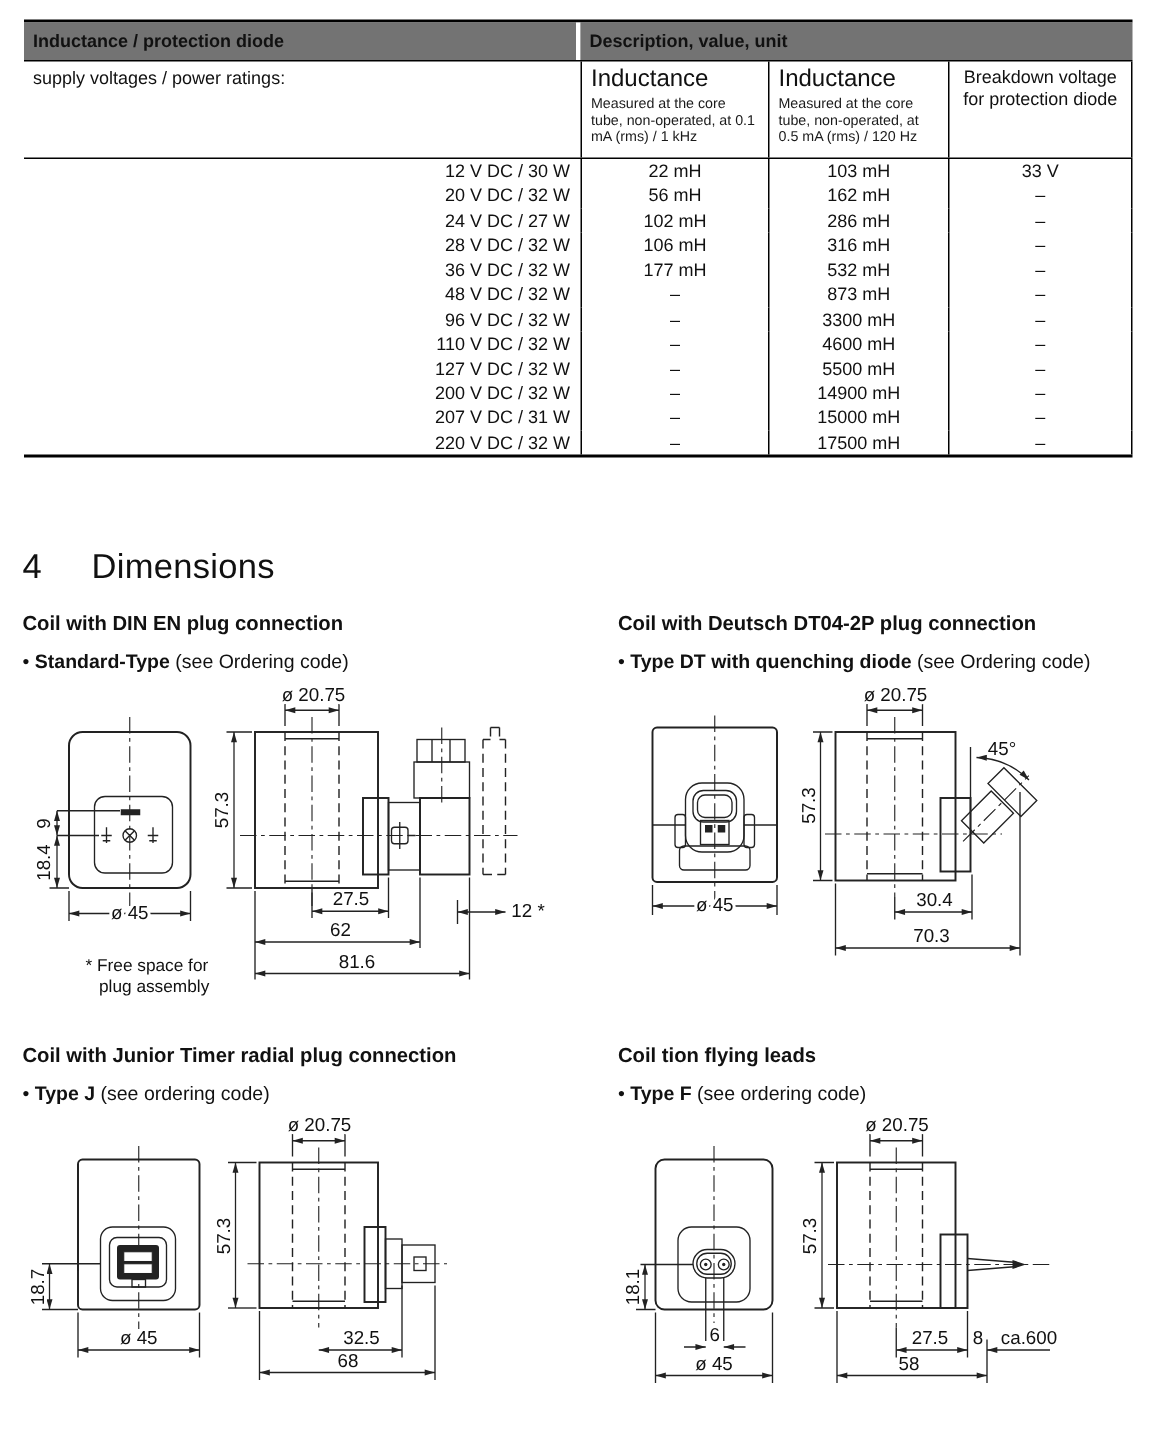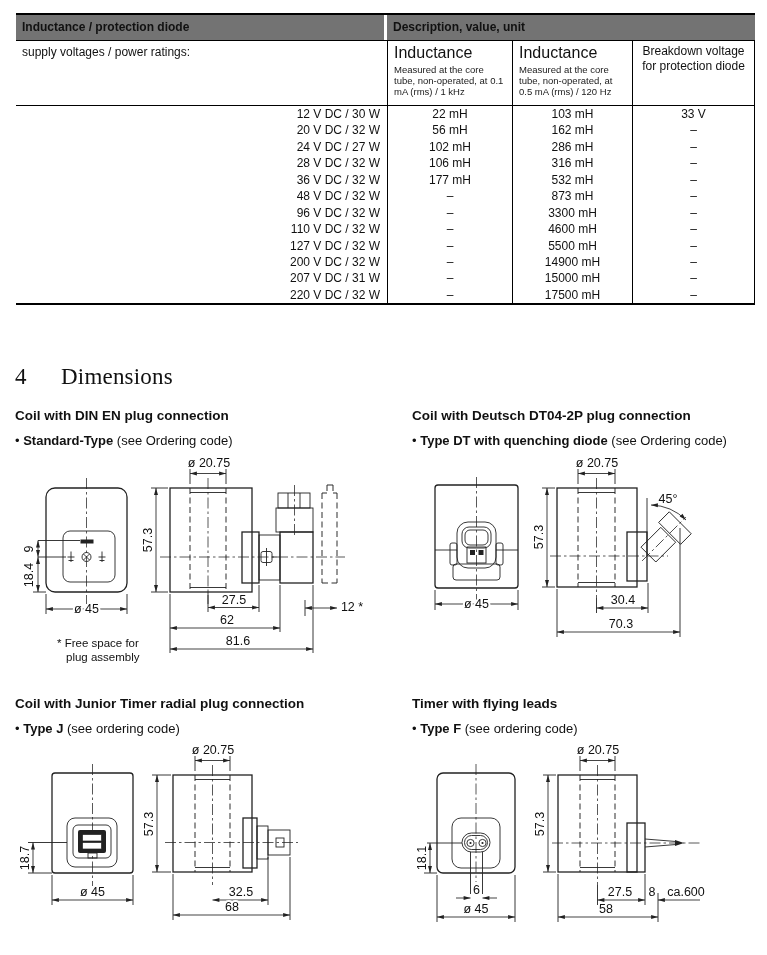--- a/index.html
+++ b/index.html
@@ -20,21 +20,21 @@
   .sub-title{font-size:16px;margin-bottom:2px;}
   .sub-desc{font-size:9.5px;line-height:11px;color:#1a1a1a;}
   .sub-breakdown{border-left:1px solid #000;border-right:1px solid #000;text-align:center;padding:3px 4px;line-height:15px;}
   .tbl-body{border-bottom:2px solid #000;}
   .tr{display:grid;grid-template-columns:371px 125px 120px 123px;height:16.45px;line-height:16.4px;}
   .td{overflow:hidden;}
   .td-rating{text-align:right;padding-right:7px;}
   .td-mid{border-left:1px solid #000;text-align:center;}
   .td-last{border-left:1px solid #000;border-right:1px solid #000;text-align:center;}
   
-  .section-h{position:absolute;left:15px;top:364px;font-size:23px;letter-spacing:0.2px;font-family:Liberation Serif, serif;}
+  .section-h{position:absolute;left:15px;top:364px;font-size:23px;letter-spacing:0.2px;}
   .section-h .num{display:inline-block;width:46px;}
   
   .dwg-title{position:absolute;font-size:13.5px;font-weight:bold;}
   .dwg-bullet{position:absolute;font-size:13px;}
   .dwg-bullet .b{font-weight:bold;}
   
   svg{position:absolute;}
   .ol{fill:none;stroke:#222;stroke-width:1.3;}
   .th{fill:none;stroke:#222;stroke-width:0.9;}
   .dim{fill:none;stroke:#222;stroke-width:0.85;}
@@ -150,21 +150,21 @@
 <div class="dwg-title" style="left:412px;top:408px;">Coil with Deutsch DT04-2P plug connection</div>
 <div class="dwg-bullet" style="left:15px;top:433px;">
   <span>•</span>
   <span class="b">Standard-Type</span><span> (see Ordering code)</span>
 </div>
 <div class="dwg-bullet" style="left:412px;top:433px;">
   <span>•</span>
   <span class="b">Type DT with quenching diode</span><span> (see Ordering code)</span>
 </div>
 <div class="dwg-title" style="left:15px;top:696px;">Coil with Junior Timer radial plug connection</div>
-<div class="dwg-title" style="left:412px;top:696px;">Timer with flying leads</div>
+<div class="dwg-title" style="left:412px;top:696px;">Coil tion flying leads</div>
 <div class="dwg-bullet" style="left:15px;top:721px;">
   <span>•</span>
   <span class="b">Type J</span><span> (see ordering code)</span>
 </div>
 <div class="dwg-bullet" style="left:412px;top:721px;">
   <span>•</span>
   <span class="b">Type F</span><span> (see ordering code)</span>
 </div>
 
 <svg style="left:10px;top:455px;" width="375" height="212" viewBox="10 455 375 212">

